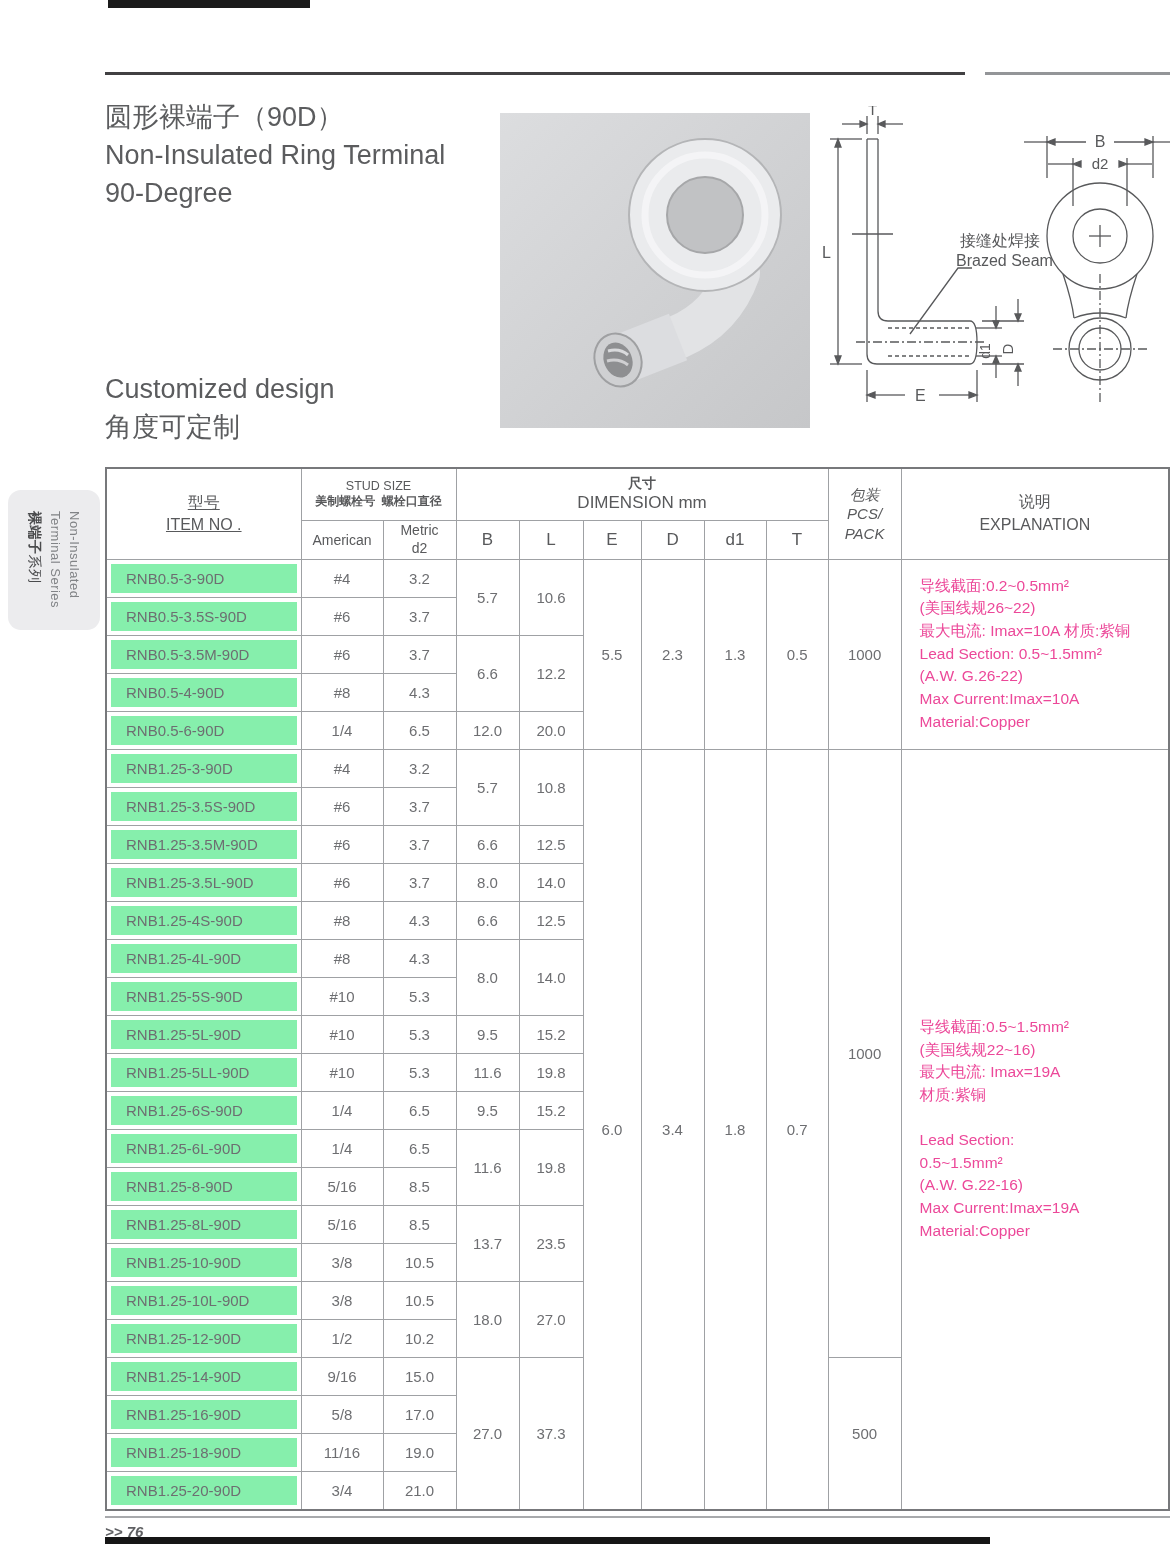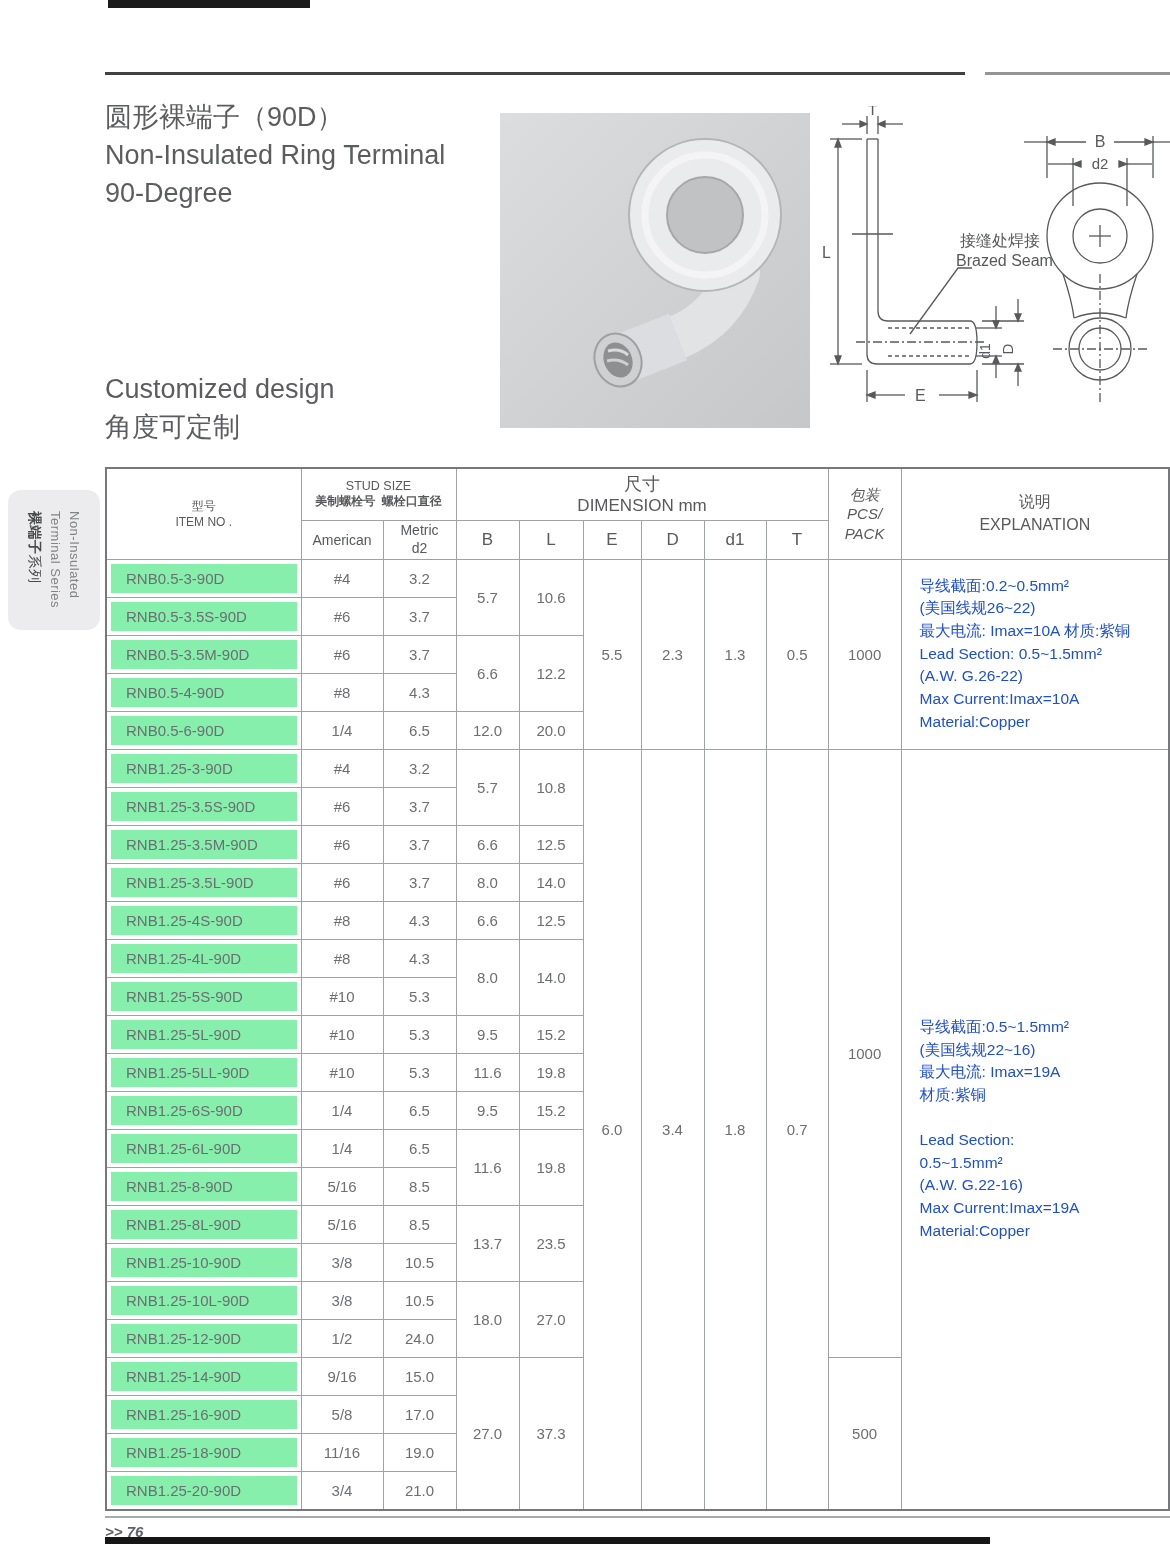--- a/index.html
+++ b/index.html
@@ -22,38 +22,38 @@
             color:#818386;line-height:1.45;letter-spacing:.5px;}
   .side-tab .cn{font-size:14px;color:#4a4b4d;}
   .side-tab .cn b{font-weight:bold;}
 
   .tbl-wrap{position:absolute;left:105px;top:467px;}
   table.tbl{border-collapse:collapse;table-layout:fixed;width:1063px;}
   .tbl th,.tbl td{border:1px solid #9fa1a4;padding:0;text-align:center;vertical-align:middle;
                   font-weight:normal;color:#6d6e71;}
   table.tbl{border:2px solid #77787b;}
   .tbl thead th{color:#58595b;}
-  .h-item{font-size:12px;line-height:1.35;white-space:pre-line;}
+  .h-item{font-size:16px;line-height:1.35;white-space:pre-line;text-decoration:underline;}
   .h-stud .t1{font-size:12.5px;display:block;}
   .h-stud .t2{font-size:12px;display:block;white-space:pre;font-weight:bold;}
-  .h-dim .t1{font-size:18px;display:block;}
+  .h-dim .t1{font-size:14px;display:block;font-weight:bold;}
   .h-dim .t2{font-size:17px;display:block;}
   .h-sub{font-size:17px;}
   .h-am{font-size:14px;}
   .h-met{font-size:14px;white-space:pre-line;line-height:1.25;}
   .h-pack{font-size:15px;white-space:pre-line;line-height:1.3;font-style:italic;}
   .h-expl{font-size:16px;white-space:pre-line;line-height:1.4;margin-left:16px;}
   .row-h1{height:52px;} .row-h2{height:39px;margin-top:20px;}
   .tbl tbody tr{height:36px;}
   td.c-item{padding:0;}
   td.c-item .box{margin:4px;height:29px;background:#86efac;display:flex;align-items:center;
                  padding-left:15px;font-size:15px;color:#6d6e71;}
   td.c-num{font-size:15px;}
   td.c-expl{text-align:left;padding:8px 6px 8px 18px;font-size:15.5px;line-height:1.46;
-            white-space:pre-line;color:#1d4ed8;}
+            white-space:pre-line;color:#ec4899;}
 
   .footer-line{position:absolute;left:105px;top:1516px;width:1065px;height:2px;background:#a7a9ac;}
   .page-num{position:absolute;left:105px;top:1523px;font-size:15px;font-style:italic;
             font-weight:bold;color:#5f6063;}
   .bottom-bar{position:absolute;left:105px;top:1537px;width:885px;height:7px;background:#161616;}
 
   svg text{font-family:"Liberation Sans","DejaVu Sans",sans-serif;}
 </style>
 </head>
 <body>
@@ -433,21 +433,21 @@
         <td class="c-num">3/8</td>
         <td class="c-num">10.5</td>
         <td class="c-num" rowspan="2">18.0</td>
         <td class="c-num" rowspan="2">27.0</td>
       </tr>
       <tr>
         <td class="c-item">
               <div class="box">RNB1.25-12-90D</div>
             </td>
         <td class="c-num">1/2</td>
-        <td class="c-num">24.0</td>
+        <td class="c-num">10.2</td>
       </tr>
       <tr>
         <td class="c-item">
               <div class="box">RNB1.25-14-90D</div>
             </td>
         <td class="c-num">9/16</td>
         <td class="c-num">15.0</td>
         <td class="c-num" rowspan="4">27.0</td>
         <td class="c-num" rowspan="4">37.3</td>
         <td class="c-num" rowspan="4">500</td>

